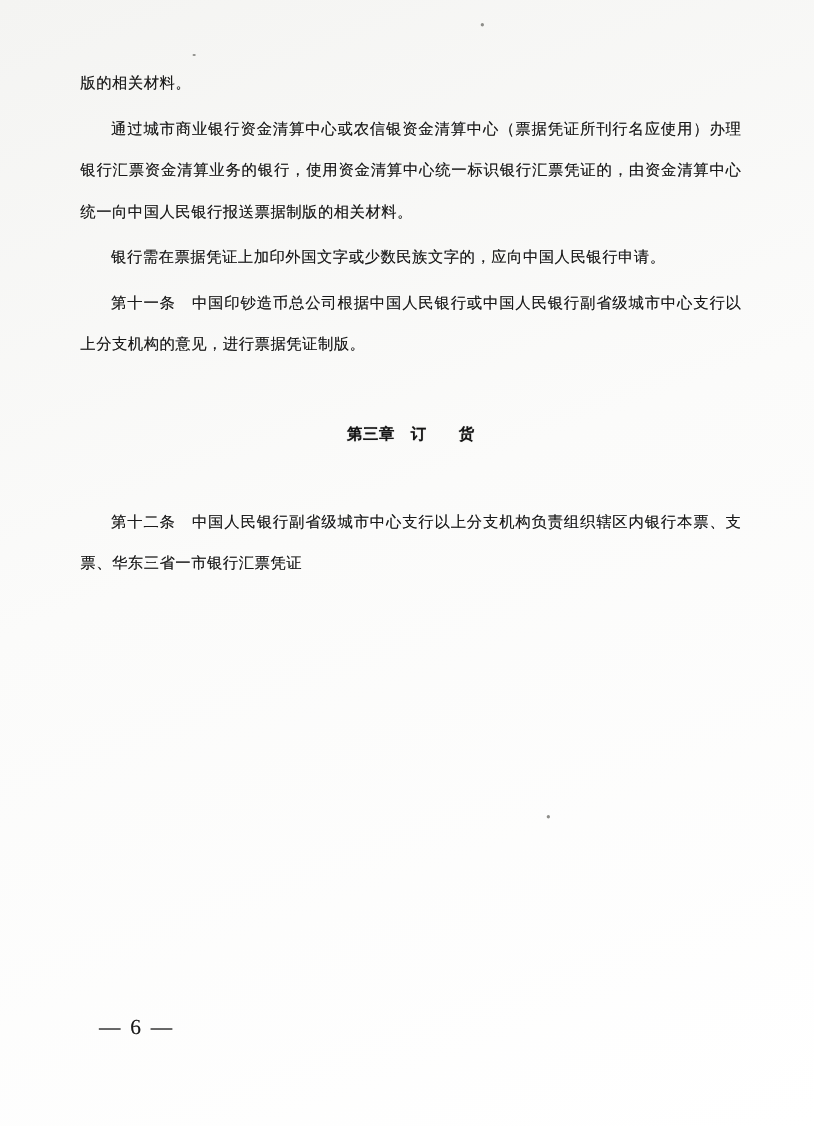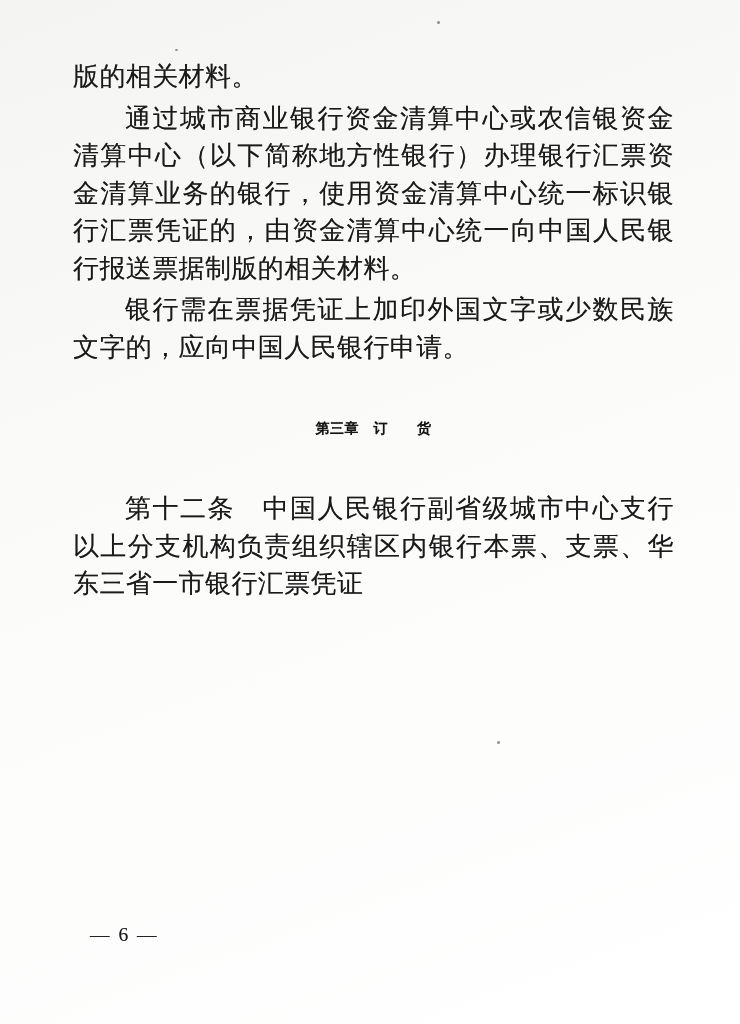--- a/index.html
+++ b/index.html
@@ -12,21 +12,21 @@
     font-family: "Liberation Serif", "DejaVu Serif", serif;
   }
   .page {
     position: absolute;
     inset: 0;
     padding: 58px 66px 0 73px;
     box-sizing: border-box;
   }
   .para {
     margin: 0 0 4px 0;
-    font-size: 26px;
+    font-size: 14px;
     line-height: 37.5px;
     letter-spacing: 0.4px;
     color: #1a1a1a;
     text-align: justify;
     text-justify: inter-ideograph;
     text-shadow: 0 0 0.6px rgba(26,26,26,0.55);
   }
   .para.indent { text-indent: 2em; }
   .chapter-heading {
     margin: 48px 0 46px 0;
@@ -56,22 +56,23 @@
   .speck-1 { left: 437px; top: 21px;  width: 3px; height: 3px; }
   .speck-2 { left: 175px; top: 49px;  width: 3px; height: 2px; }
   .speck-3 { left: 497px; top: 741px; width: 3px; height: 3px; }
 </style>
 </head>
 <body style="color: rgb(26, 26, 26);">
 
 <div class="page">
   <div>
       <p class="para">版的相关材料。</p>
-      <p class="para indent">通过城市商业银行资金清算中心或农信银资金清算中心（以下简称地方性银行）办理银行汇票资金清算业务的银行，使用资金清算中心统一标识银行汇票凭证的，由资金清算中心统一向中国人民银行报送票据制版的相关材料。</p>
+      <p class="para indent">通过城市商业银行资金清算中心或农信银资金清算中心（票据凭证所刊行名应使用）办理银行汇票资金清算业务的银行，使用资金清算中心统一标识银行汇票凭证的，由资金清算中心统一向中国人民银行报送票据制版的相关材料。</p>
       <p class="para indent">银行需在票据凭证上加印外国文字或少数民族文字的，应向中国人民银行申请。</p>
+      <p class="para indent">第十一条　中国印钞造币总公司根据中国人民银行或中国人民银行副省级城市中心支行以上分支机构的意见，进行票据凭证制版。</p>
       <h2 class="chapter-heading">第三章　订　　货</h2>
       <p class="para indent">第十二条　中国人民银行副省级城市中心支行以上分支机构负责组织辖区内银行本票、支票、华东三省一市银行汇票凭证</p>
     </div>
   <span class="speck speck-1"></span>
   <span class="speck speck-2"></span>
   <span class="speck speck-3"></span>
   <div class="page-number">— 6 —</div>
 </div>
 
 </body></html>

